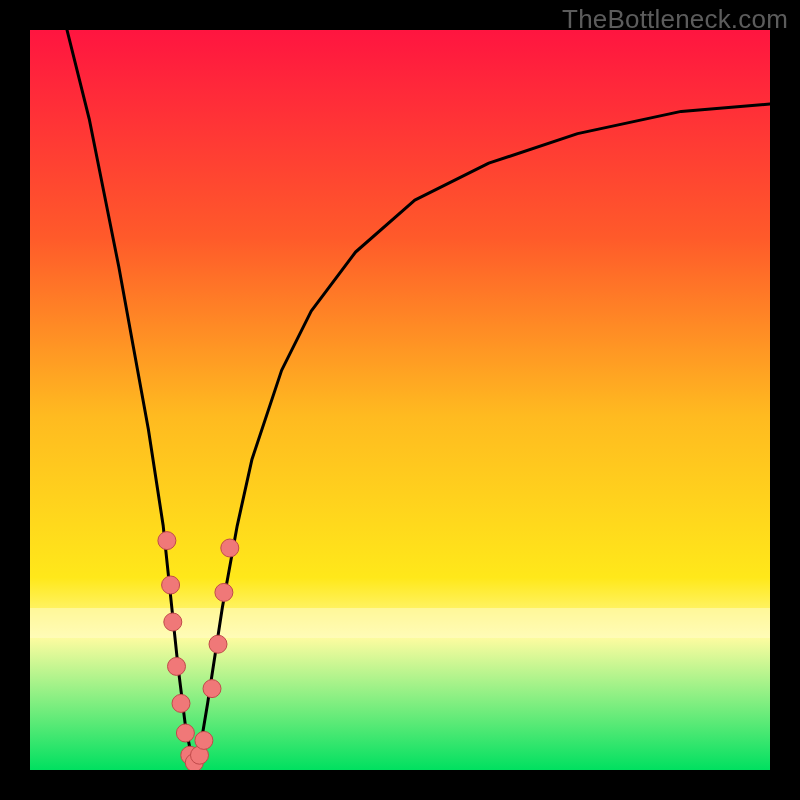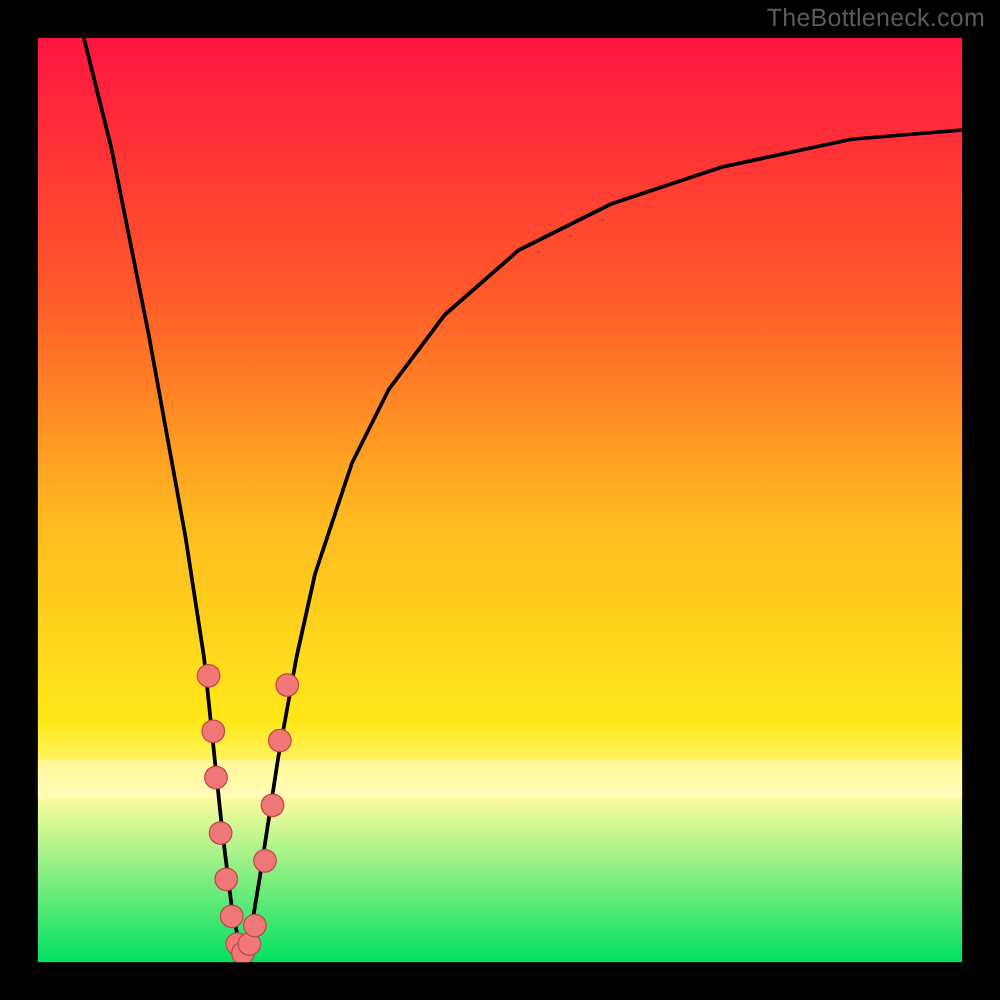--- a/index.html
+++ b/index.html
@@ -32,21 +32,21 @@
     top: 30px;
     width: 740px;
     height: 740px;
   }
 
   .watermark {
     position: absolute;
     top: 4px;
     right: 12px;
     color: #5c5c5c;
-    font-size: 20px;
+    font-size: 26px;
     font-weight: 500;
     letter-spacing: 0.2px;
     user-select: none;
   }
 </style>
 </head>
 <body>
 
 <div class="stage">
 

